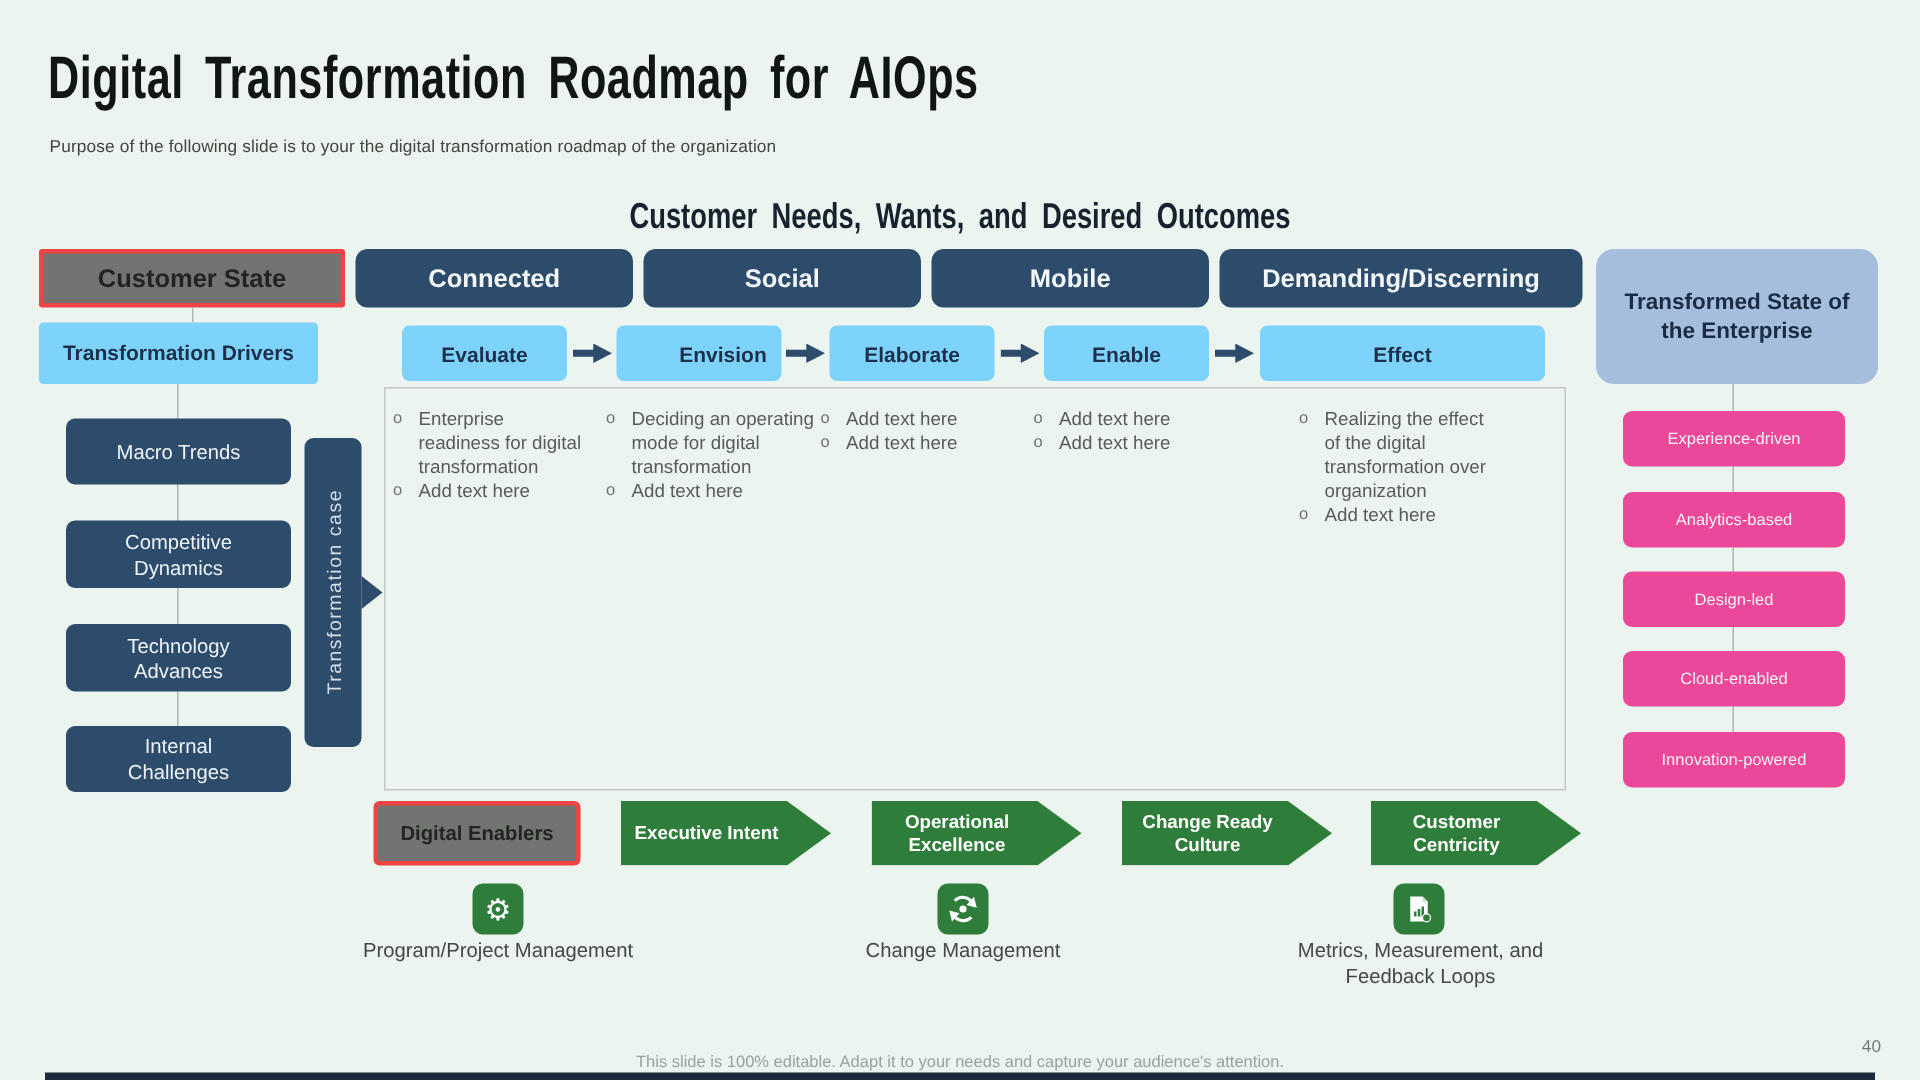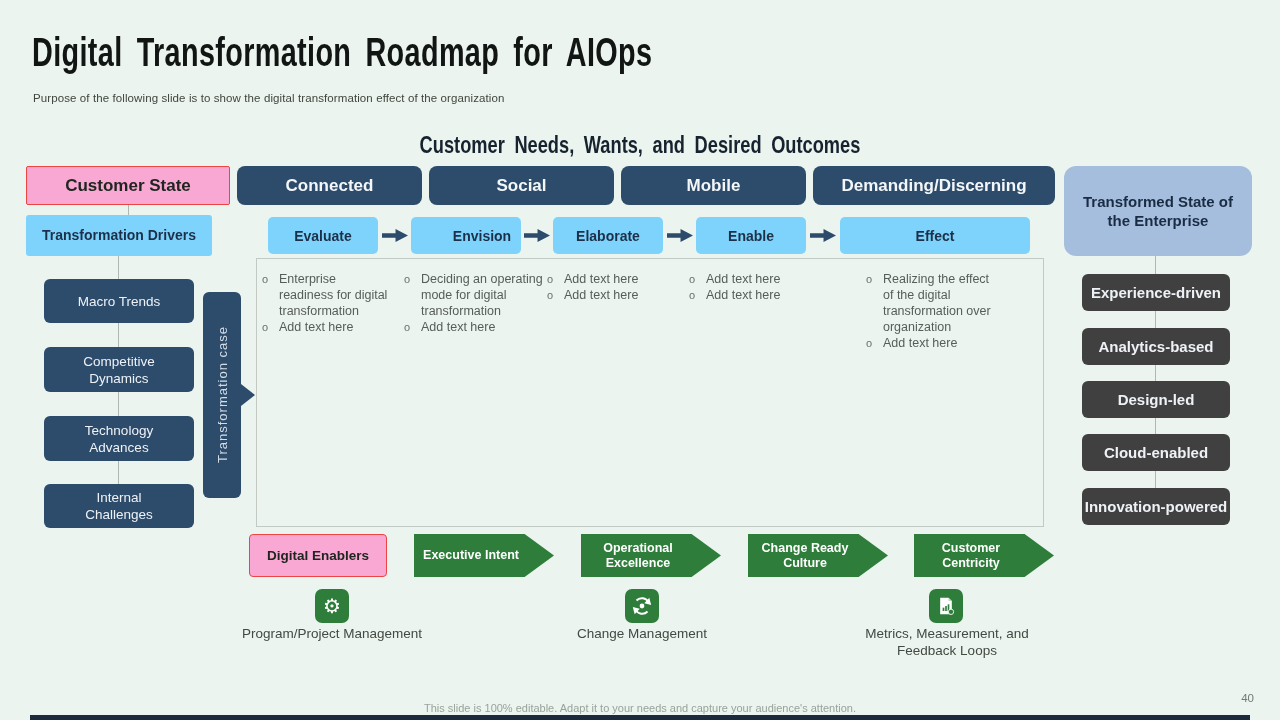--- a/index.html
+++ b/index.html
@@ -22,21 +22,21 @@
   }
   .section-heading {
     position:absolute; left:0; top:131px; width:1280px; text-align:center;
     font-size:24px; font-weight:bold; color:#17222f;
     transform:scaleX(0.76); transform-origin:center top; word-spacing:6px;
   }
   
   .box { position:absolute; display:flex; align-items:center; justify-content:center; text-align:center; }
   .navy  { background:#2d4b6b; color:#f4f7f9; border-radius:8px; }
   .lblue { background:#7dd3fc; color:#1d3049; border-radius:5px; font-weight:bold; }
-  .whitebox { background:#f9a8d4; border:1px solid #ef4444; color:#20261f; font-weight:bold; }
+  .whitebox { background:#737373; border:3px solid #ef4444; color:#20261f; font-weight:bold; }
   
   .r1 { top:166px; height:39px; font-size:17px; font-weight:bold; }
   .customer-state { left:26px;  width:204px; border-radius:2px; }
   .need-0 { left:237px; width:185px; }
   .need-1 { left:429px; width:185px; }
   .need-2 { left:621px; width:185px; }
   .need-3 { left:813px; width:242px; }
   .transformed {
     left:1064px; top:166px; width:188px; height:90px;
     background:#a6bedd; border-radius:12px; font-size:15px; font-weight:bold;
@@ -79,21 +79,21 @@
   }
   .tcase span {
     writing-mode:vertical-rl; transform:rotate(180deg);
     color:#d3dce5; font-size:13px; letter-spacing:1px; white-space:nowrap;
   }
   .tcase-tip {
     position:absolute; left:241px; top:384px; width:0; height:0;
     border-top:11px solid transparent; border-bottom:11px solid transparent; border-left:14px solid #2d4b6b;
   }
   
-  .rbox { left:1082px; width:148px; height:37px; background:#404040; color:#eef2f6; border-radius:6px; font-size:15px;font-weight:bold; }
+  .rbox { left:1082px; width:148px; height:37px; background:#ec4899; color:#eef2f6; border-radius:6px; font-size:11px; }
   .rbox-0 { top:274px; } .rbox-1 { top:328px; } .rbox-2 { top:381px; } .rbox-3 { top:434px; } .rbox-4 { top:488px; }
   
   .enablers-label { left:249px; top:534px; width:138px; height:43px; font-size:13.5px; line-height:17px; border-radius:4px; }
   .garrow {
     position:absolute; top:534px; width:140px; height:43px; background:#2e7d3a;
     clip-path:polygon(0 0, 79% 0, 100% 50%, 79% 100%, 0 100%);
     display:flex; align-items:center; justify-content:center; text-align:center;
     color:#fff; font-weight:bold; font-size:12.5px; line-height:15px; padding-right:26px;
   }
   .ga-0 { left:414px; } .ga-1 { left:581px; } .ga-2 { left:748px; } .ga-3 { left:914px; }
@@ -111,21 +111,21 @@
   .footer-note { position:absolute; left:0; top:702px; width:1280px; text-align:center; font-size:11px; color:#99a29b; }
   .page-number { position:absolute; right:26px; top:692px; font-size:11.5px; color:#717a73; }
   .bottom-bar { position:absolute; left:30px; bottom:0; width:1220px; height:5px; background:#1b2b3d; }
 </style>
 </head>
 <body>
 
 <div class="slide">
 
   <div class="title">Digital Transformation Roadmap for AIOps</div>
-  <div class="subtitle">Purpose of the following slide is to show the digital transformation effect of the organization</div>
+  <div class="subtitle">Purpose of the following slide is to your the digital transformation roadmap of the organization</div>
   <div class="section-heading">Customer Needs, Wants, and Desired Outcomes</div>
 
   <div class="box whitebox r1 customer-state">Customer State</div>
   <div class="box navy r1 need-0">Connected</div>
   <div class="box navy r1 need-2">Mobile</div>
   <div class="box navy r1 need-1">Social</div>
   <div class="box navy r1 need-3">Demanding/Discerning</div>
   <div class="box transformed">Transformed State of the Enterprise</div>
 
   <div class="vline" style="left:128px; top:205px; height:10px;"></div>

